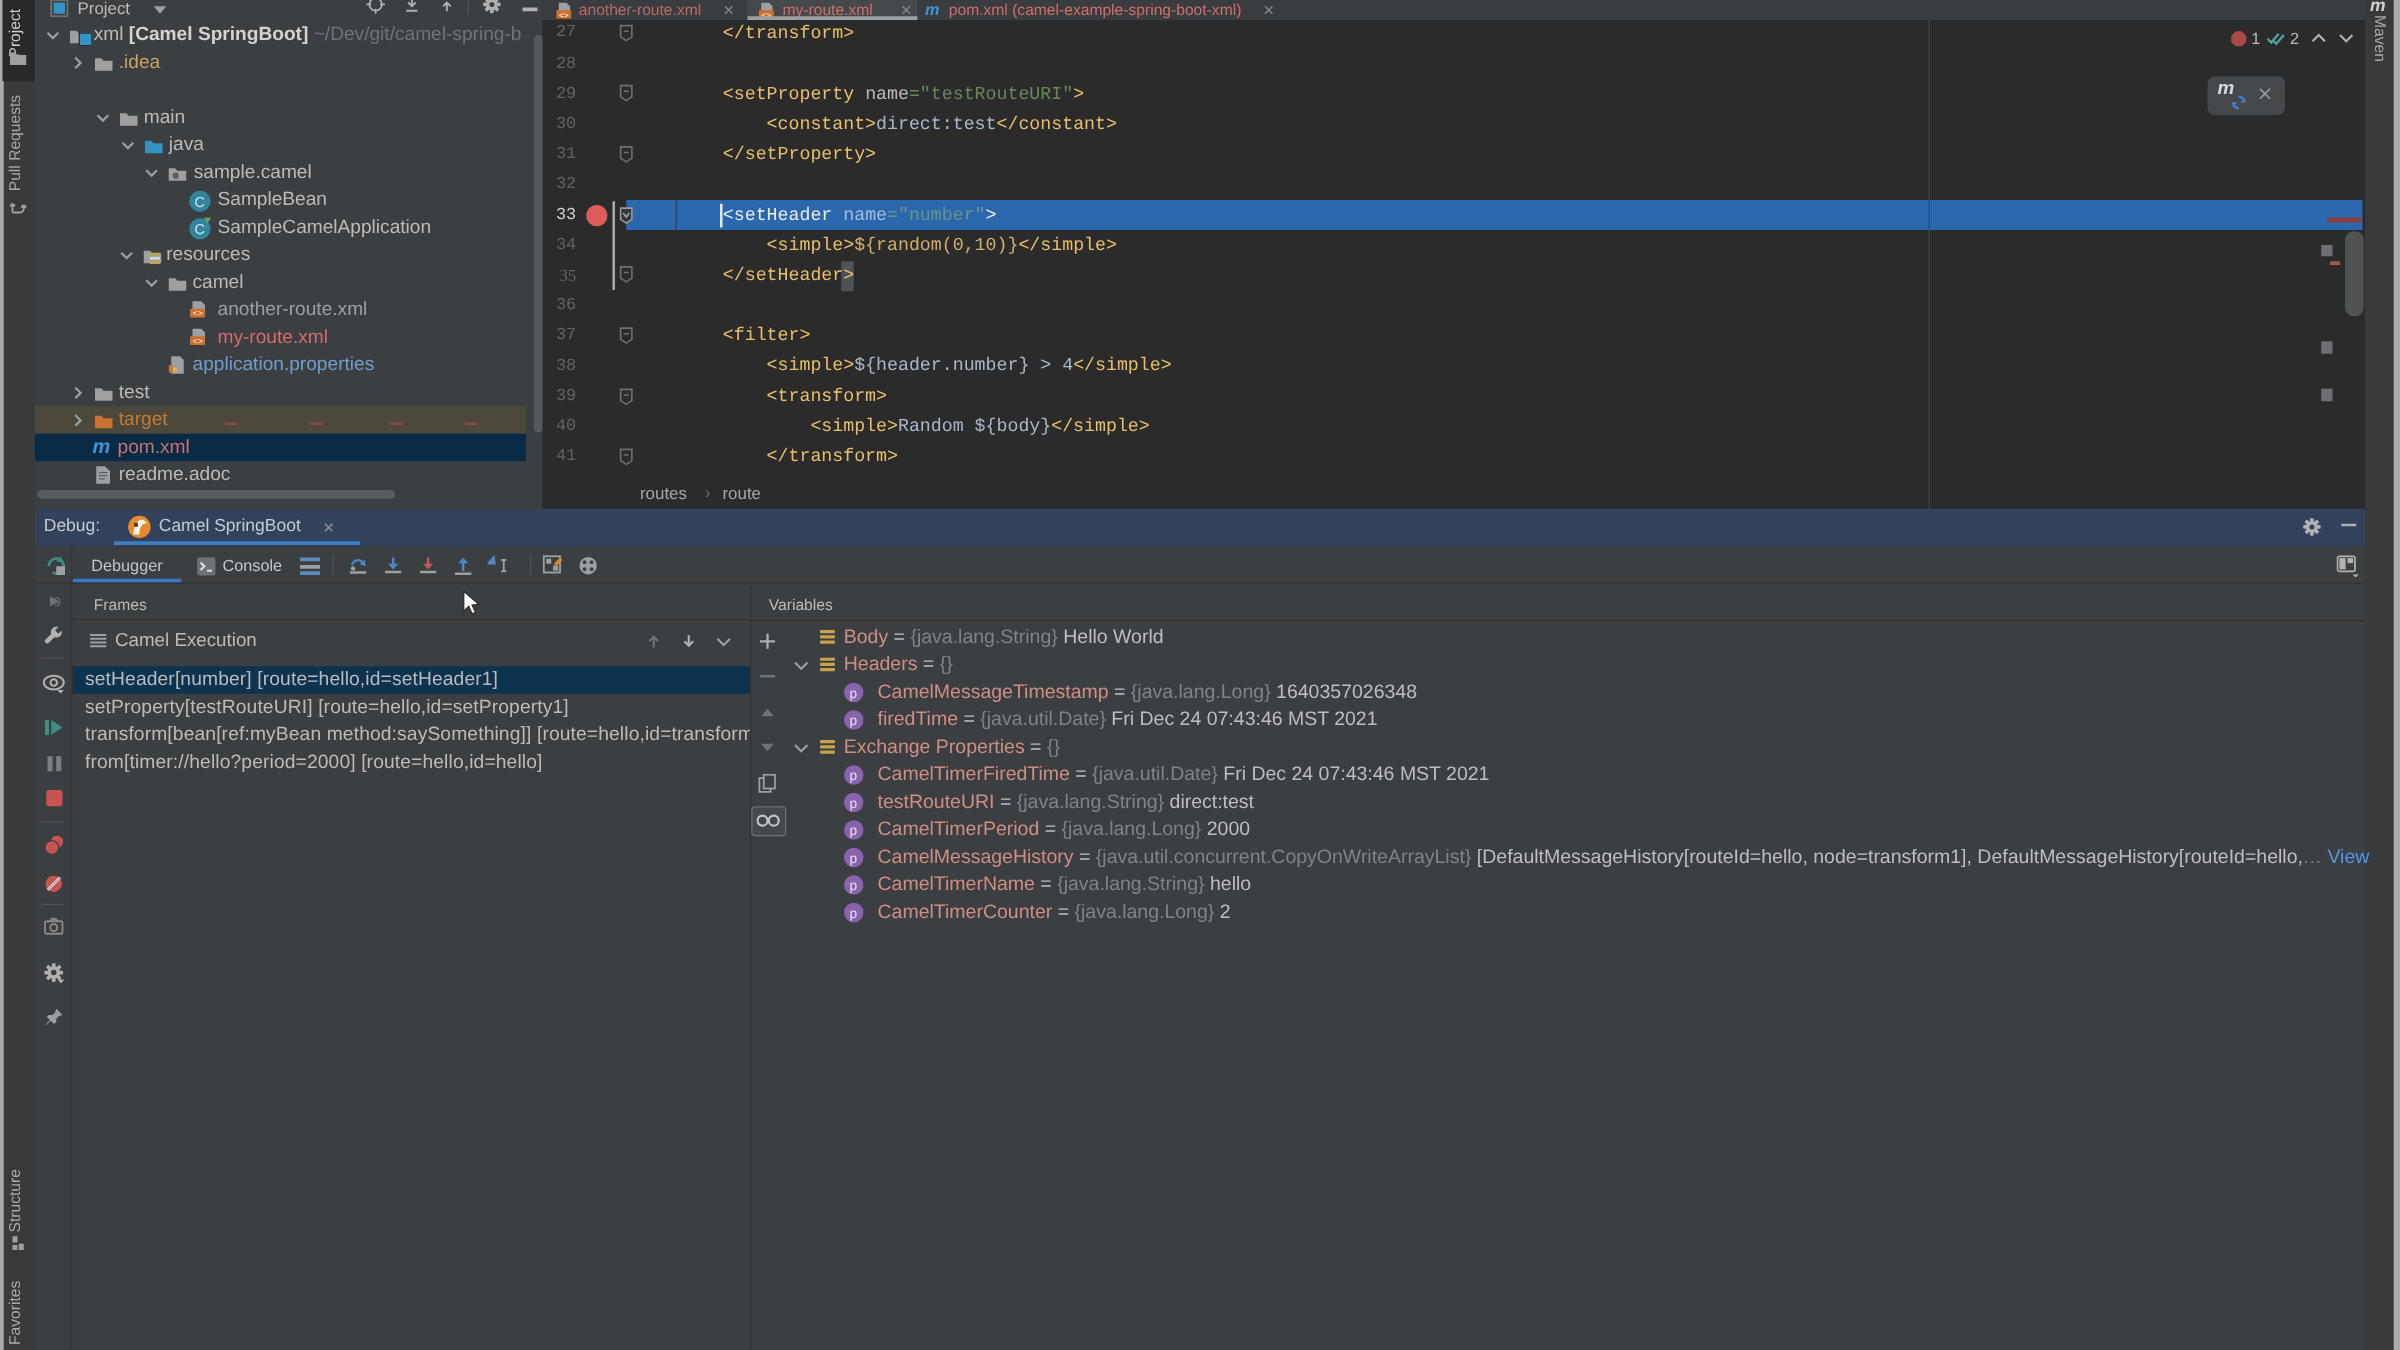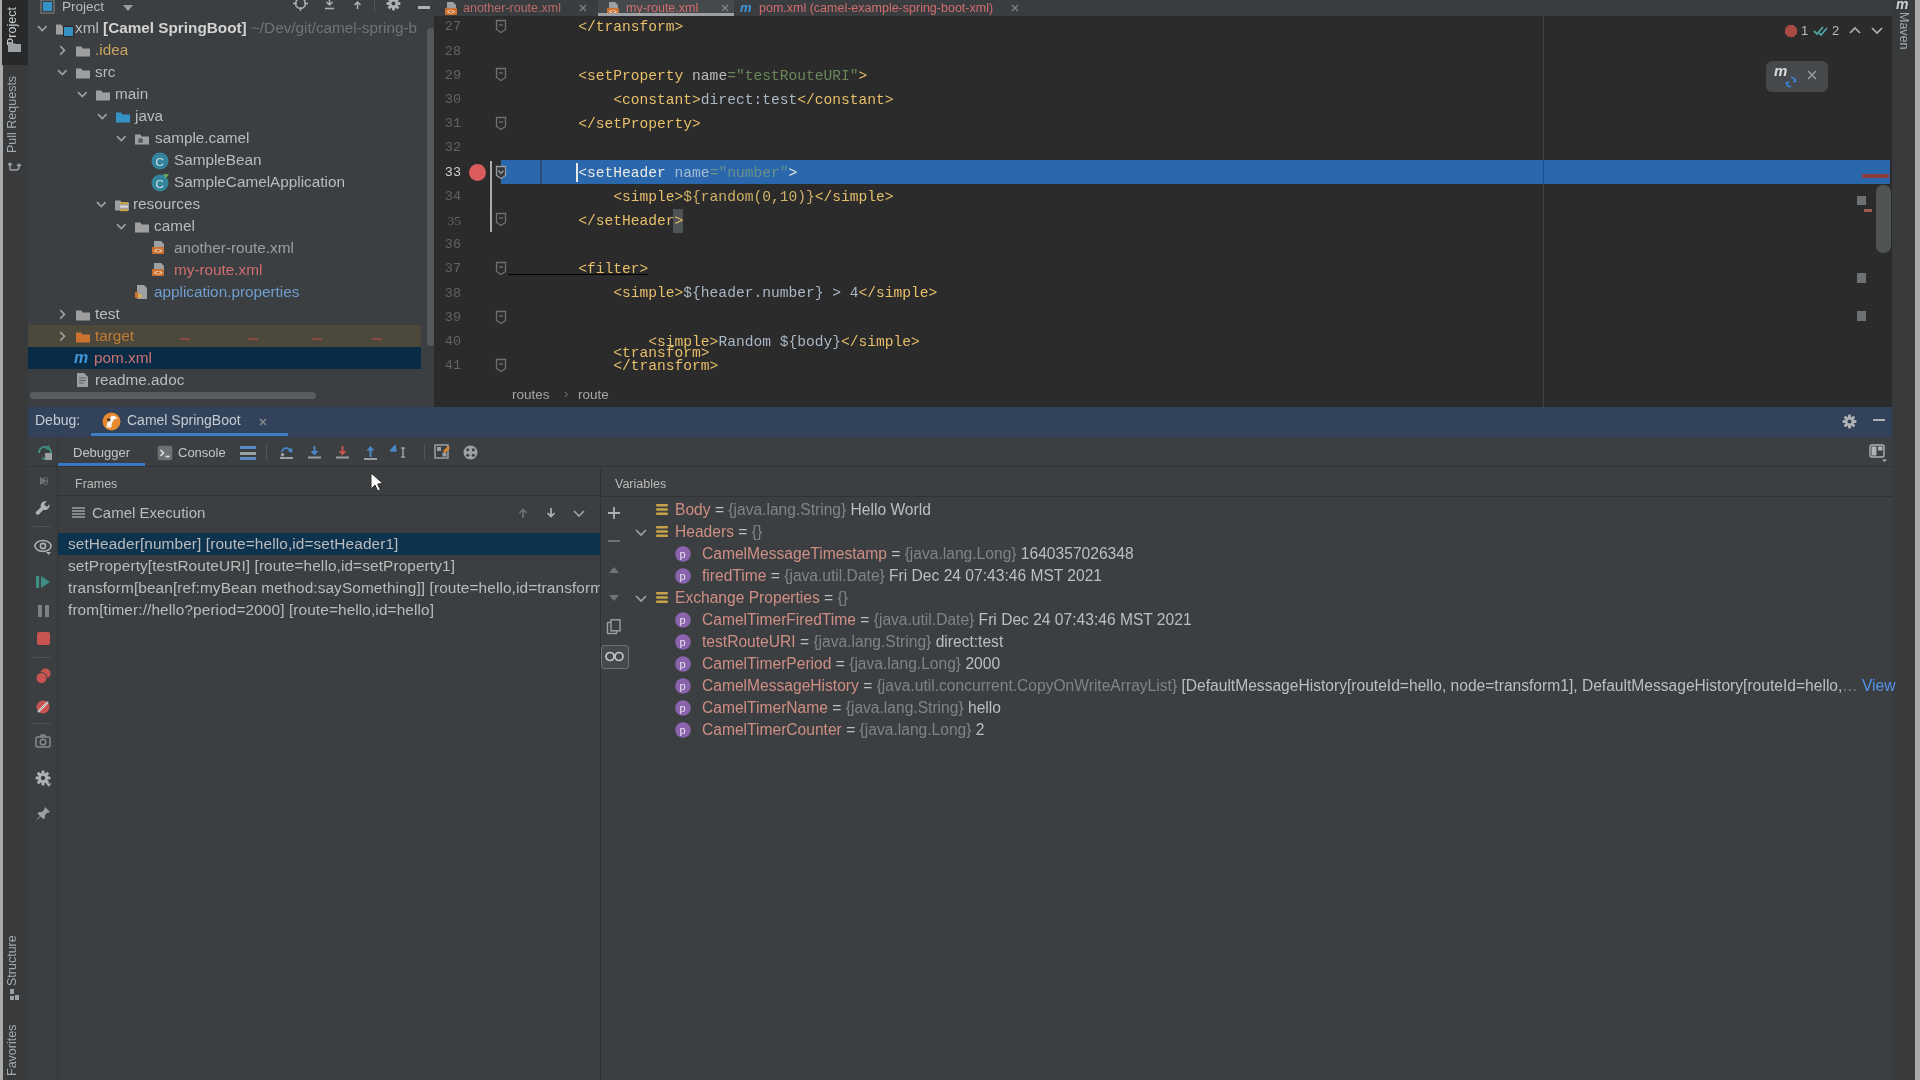--- a/index.html
+++ b/index.html
@@ -111,29 +111,20 @@
         <span class="a" style="left:47px">xml <b style="color:#d3d3d3">[Camel SpringBoot]</b> <span style="color:#6e7479">~/Dev/git/camel-spring-b</span></span>
       </div>
   <div class="tree-row" style="top:39px;text-align:center;">
         <svg class="a" style="left:28px;top:5px" width="13" height="13">
           <use href="#fcol"></use>
         </svg>
         <svg class="a" style="left:47px;top:4px" width="16" height="15">
           <use href="#folder"></use>
         </svg>
         <span class="a" style="left:67px;color:#c8a35f">.idea</span>
-      </div>
-  <div class="tree-row" style="top:61px;">
-        <svg class="a" style="left:28px;top:5px" width="13" height="12">
-          <use href="#fold"></use>
-        </svg>
-        <svg class="a" style="left:47px;top:4px" width="16" height="15">
-          <use href="#folder"></use>
-        </svg>
-        <span class="a" style="left:67px">src</span>
       </div>
   <div class="tree-row" style="top:83px;">
         <svg class="a" style="left:48px;top:5px" width="13" height="12">
           <use href="#fold"></use>
         </svg>
         <svg class="a" style="left:67px;top:4px" width="16" height="15">
           <use href="#folder"></use>
         </svg>
         <span class="a" style="left:87px">main</span>
       </div>
@@ -343,23 +334,23 @@
   <div class="a" style="left:239.4px;top:193px;width:9.5px;height:24.2px;background:#4e5456;"></div>
 
   <div class="a mono" style="left:74.2px;top:-0.6px;">
    <div class="codeline" style="top:0px;"><span class="tag">        &lt;/transform&gt;</span></div>
    <div class="codeline" style="top:48.4px;"><span class="tag">        &lt;setProperty </span><span class="attr">name</span><span class="val">="testRouteURI"</span><span class="tag">&gt;</span></div>
    <div class="codeline" style="top:72.6px;"><span class="tag">            &lt;constant&gt;</span><span class="txt">direct:test</span><span class="tag">&lt;/constant&gt;</span></div>
    <div class="codeline" style="top:96.8px;"><span class="tag">        &lt;/setProperty&gt;</span></div>
    <div class="codeline" style="top:145.2px;"><span style="color:#eceae2">        &lt;setHeader </span><span style="color:#a5bdd4">name</span><span style="color:#6b9287">="number"</span><span style="color:#eceae2">&gt;</span></div>
    <div class="codeline" style="top:169.4px;"><span class="tag">            &lt;simple&gt;</span><span style="color:#cfb169">${random(0,10)}</span><span class="tag">&lt;/simple&gt;</span></div>
    <div class="codeline" style="top:193.6px;"><span class="tag">        &lt;/setHeader&gt;</span></div>
-   <div class="codeline" style="top:241.8px;text-decoration:underline;"><span class="tag">        &lt;filter&gt;</span></div>
+   <div class="codeline" style="top:241.8px;"><span class="tag">        &lt;filter&gt;</span></div>
    <div class="codeline" style="top:266px;"><span class="tag">            &lt;simple&gt;</span><span class="txt">${header.number} &gt; 4</span><span class="tag">&lt;/simple&gt;</span></div>
-   <div class="codeline" style="top:290.2px;margin-top:35px;"><span class="tag">            &lt;transform&gt;</span></div>
+   <div class="codeline" style="top:290.2px;"><span class="tag">            &lt;transform&gt;</span></div>
    <div class="codeline" style="top:314.4px;"><span class="tag">                &lt;simple&gt;</span><span class="txt">Random ${body}</span><span class="tag">&lt;/simple&gt;</span></div>
    <div class="codeline" style="top:338.6px;"><span class="tag">            &lt;/transform&gt;</span></div>
   </div>
 
   <div class="a" style="left:142px;top:147px;width:2px;height:19px;background:#e8e8e8;"></div>
  </div>
 
  <div class="a" style="left:512px;top:387px;font-size:13.5px;color:#a3a7aa;">routes</div>
  <div class="a" style="left:564px;top:386px;font-size:13px;color:#6e7276;">›</div>
  <div class="a" style="left:578px;top:387px;font-size:13.5px;color:#a3a7aa;">route</div>

